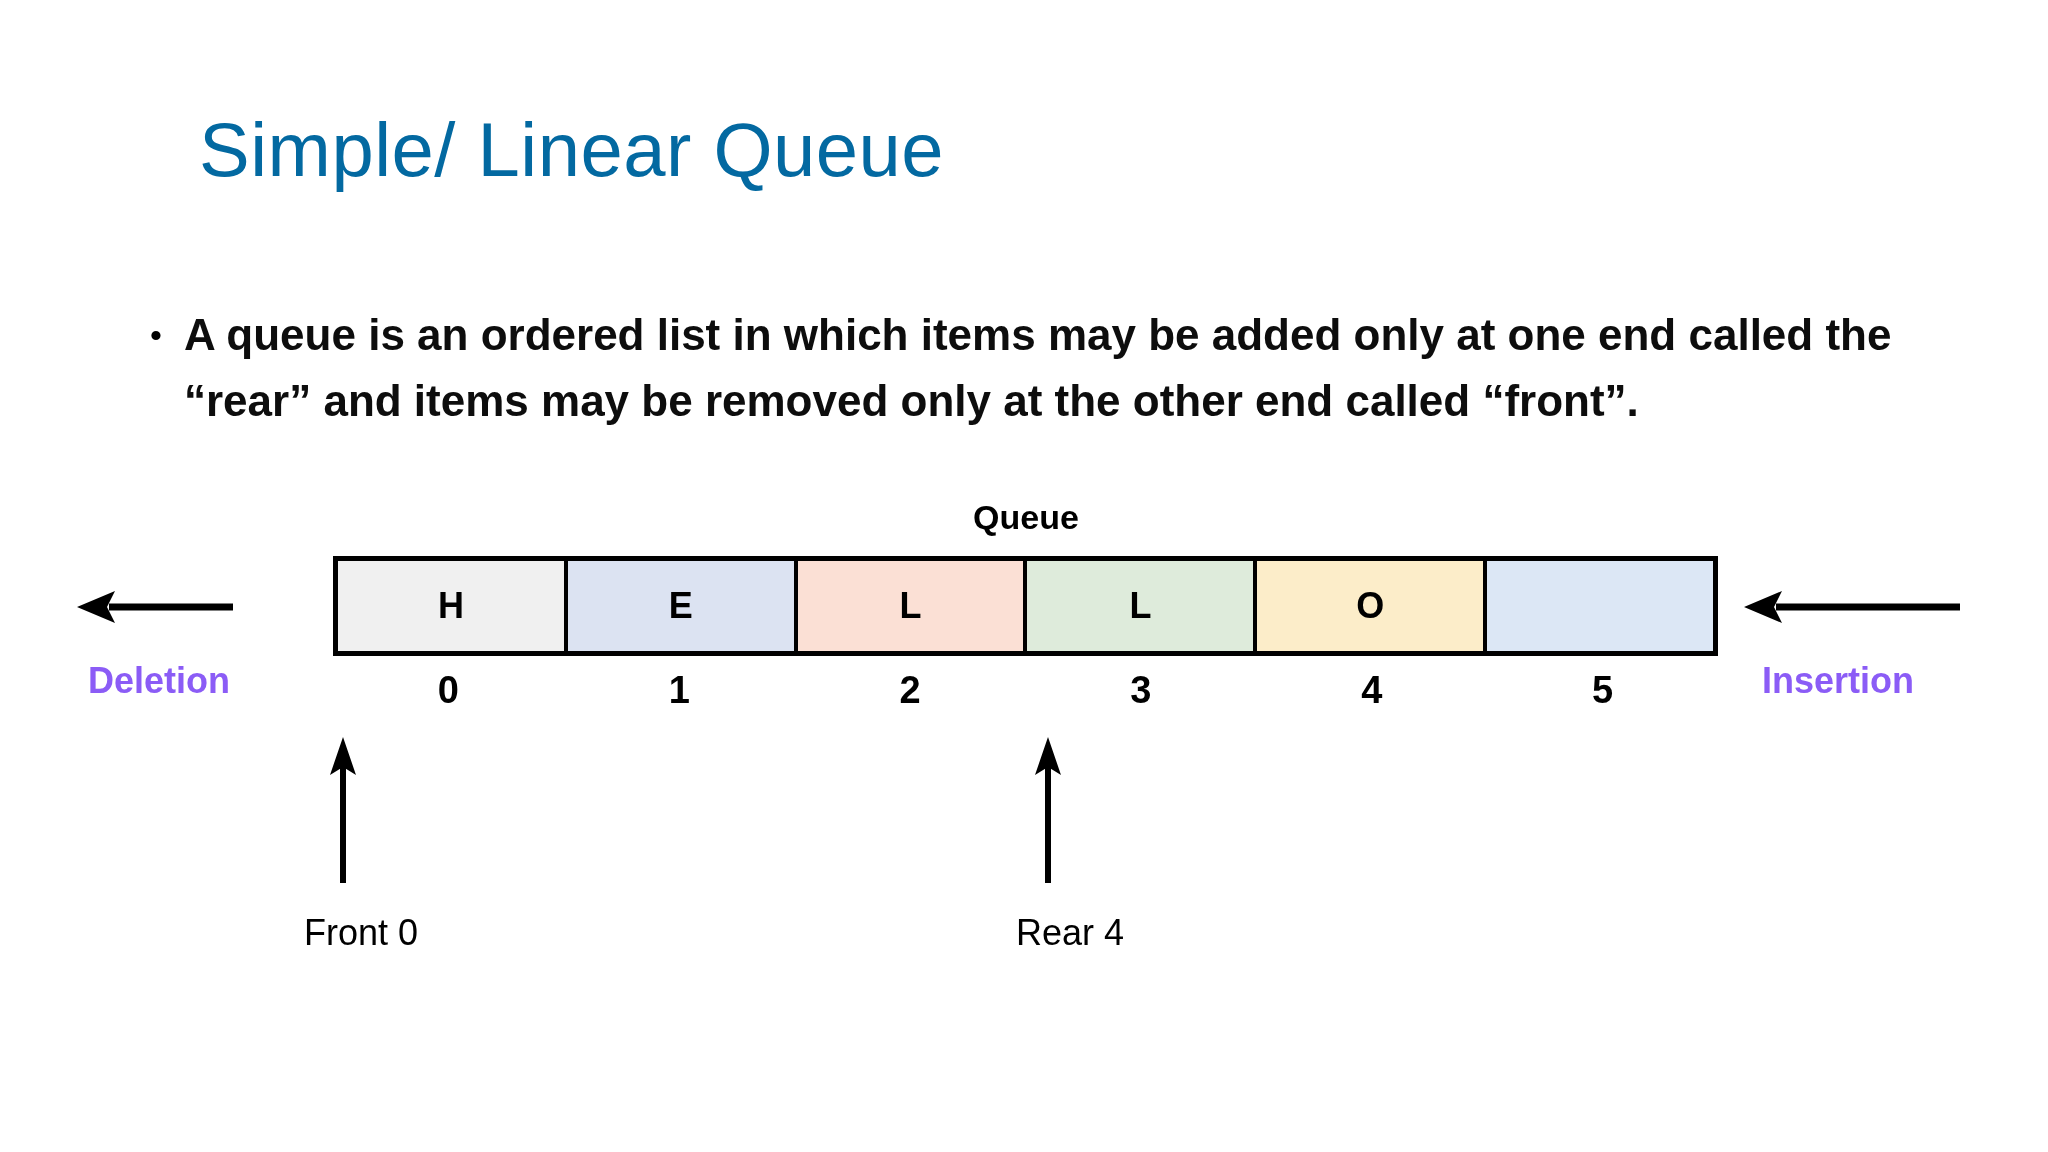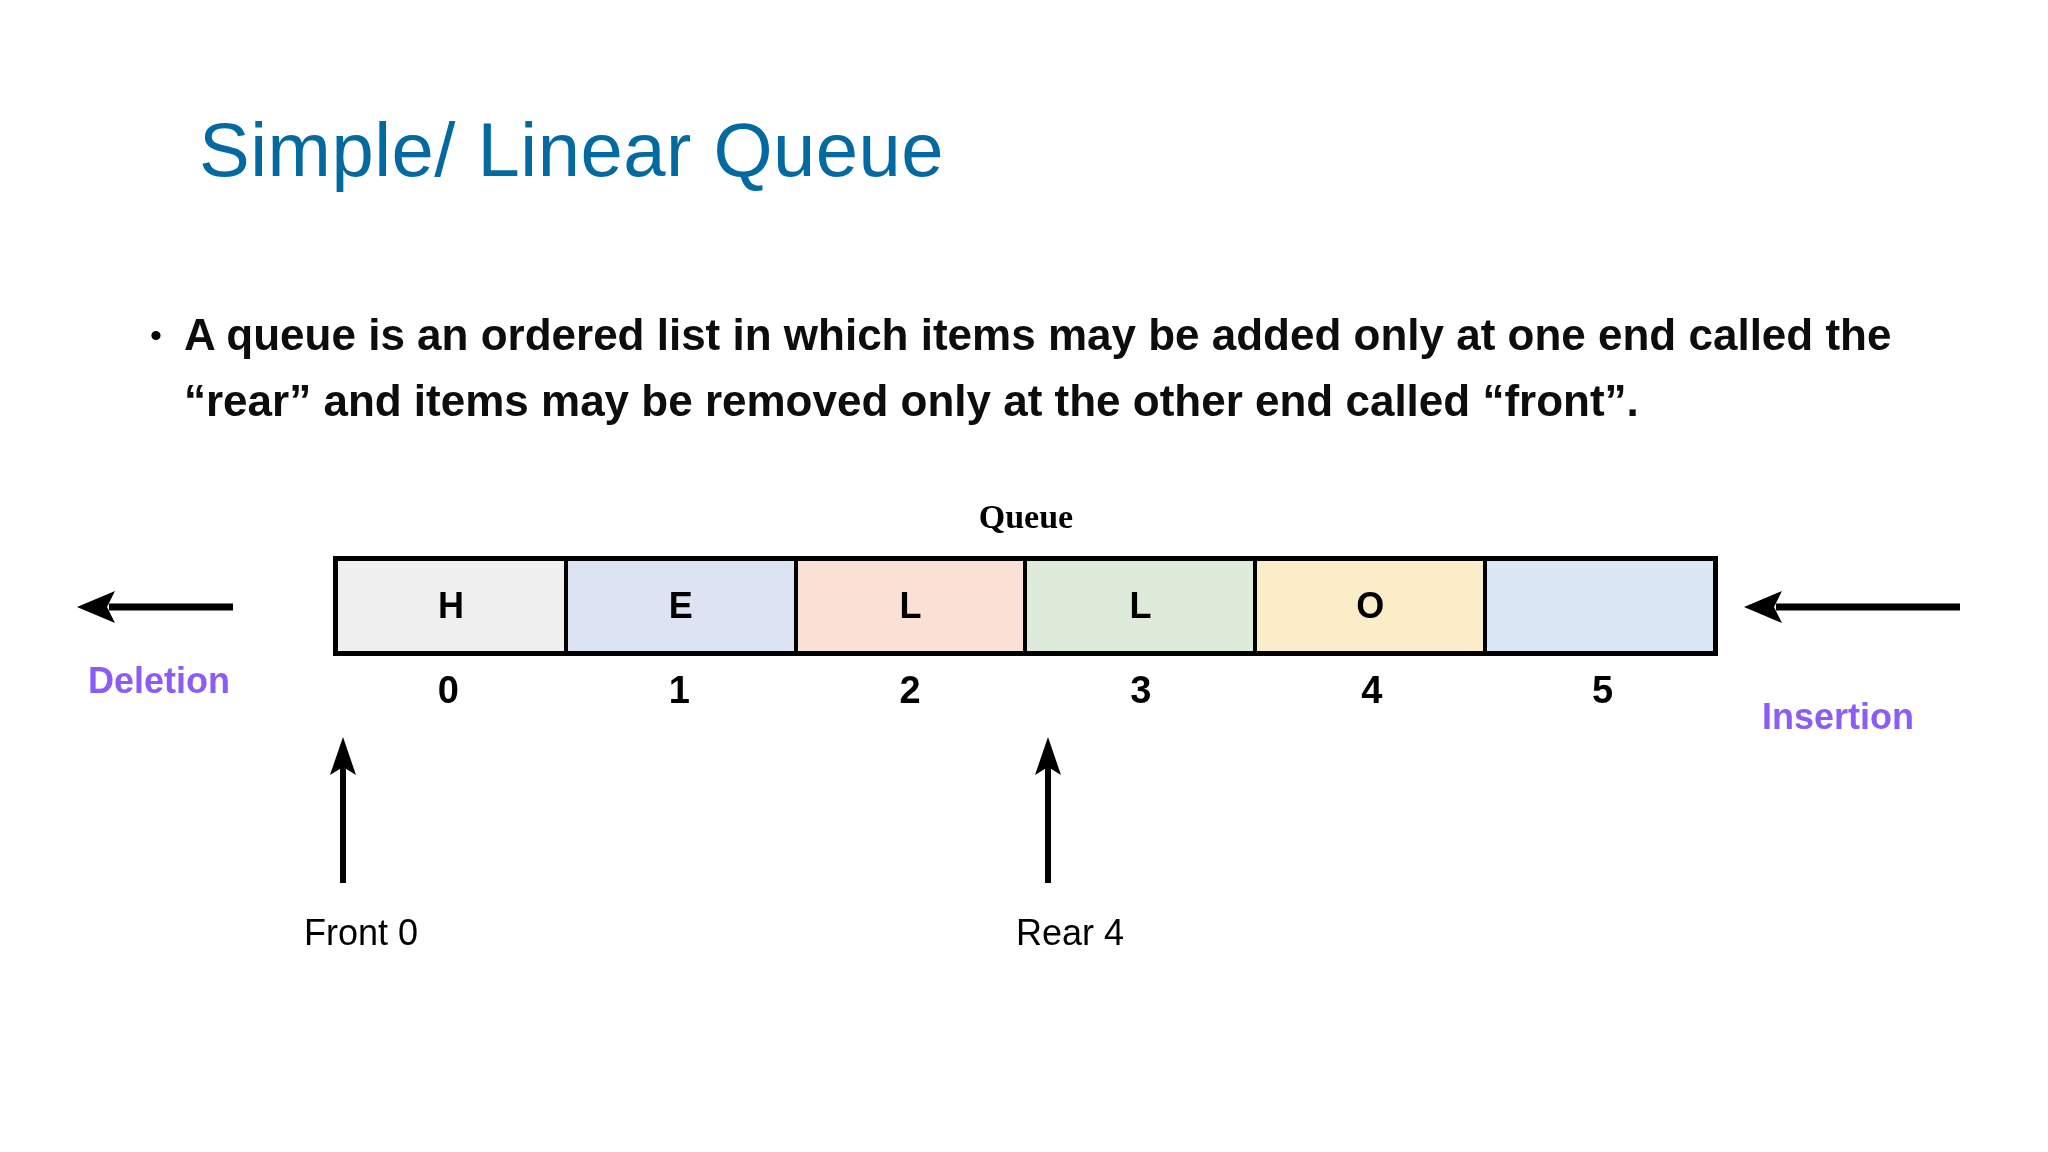--- a/index.html
+++ b/index.html
@@ -68,21 +68,20 @@
 
   .queue-caption {
     position: absolute;
     left: 896px;
     top: 498px;
     width: 260px;
     text-align: center;
     font-size: 34px;
     font-weight: bold;
     color: #000;
-    font-family: Liberation Serif, serif;
   }
 
   
   .queue-strip {
     position: absolute;
     left: 333px;
     top: 556px;
     width: 1385px;
     height: 100px;
     border: 5px solid #000000;
@@ -122,21 +121,21 @@
 
   
   .side-label {
     position: absolute;
     font-size: 36px;
     font-weight: bold;
     color: #8b5cf6;
     white-space: nowrap;
   }
   .side-label.deletion { left: 88px;  top: 660px; }
-  .side-label.insertion{ left: 1762px; top: 660px; margin-top: 36px; }
+  .side-label.insertion{ left: 1762px; top: 660px; }
 
   
   .h-arrow {
     position: absolute;
     top: 583px;
   }
   .h-arrow.left  { left: 75px;  }
   .h-arrow.right { left: 1742px; }
 
   

